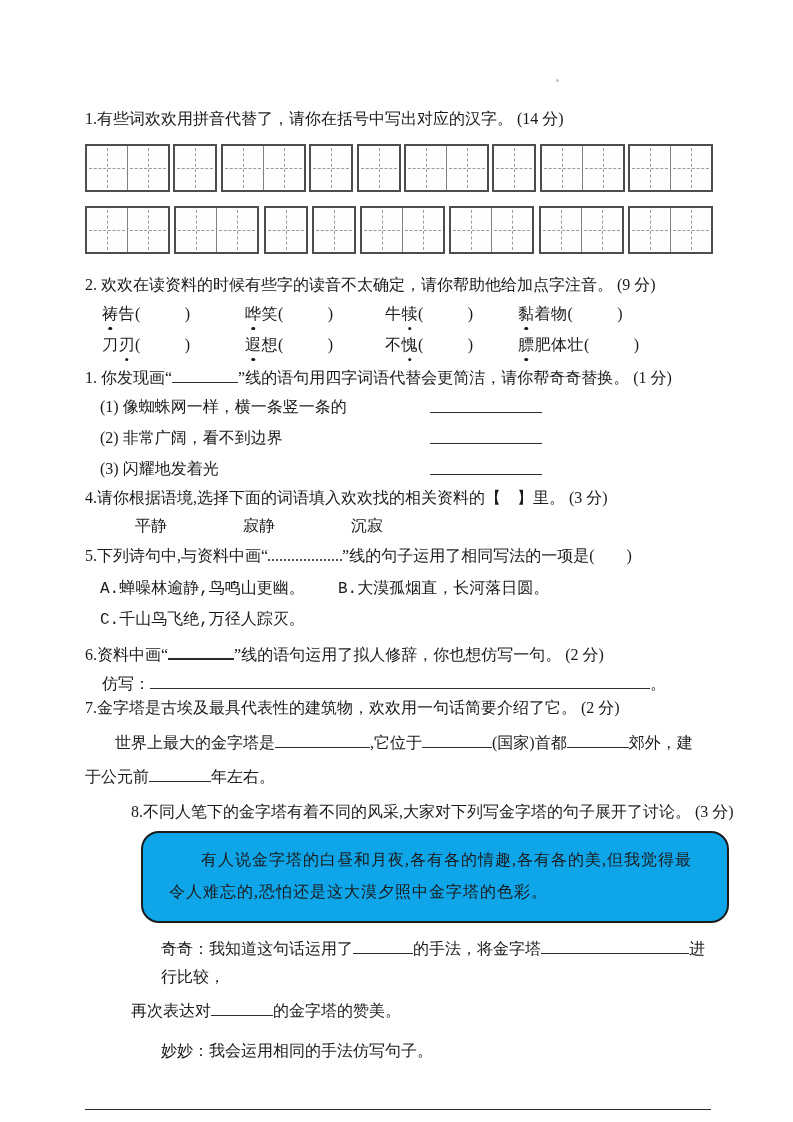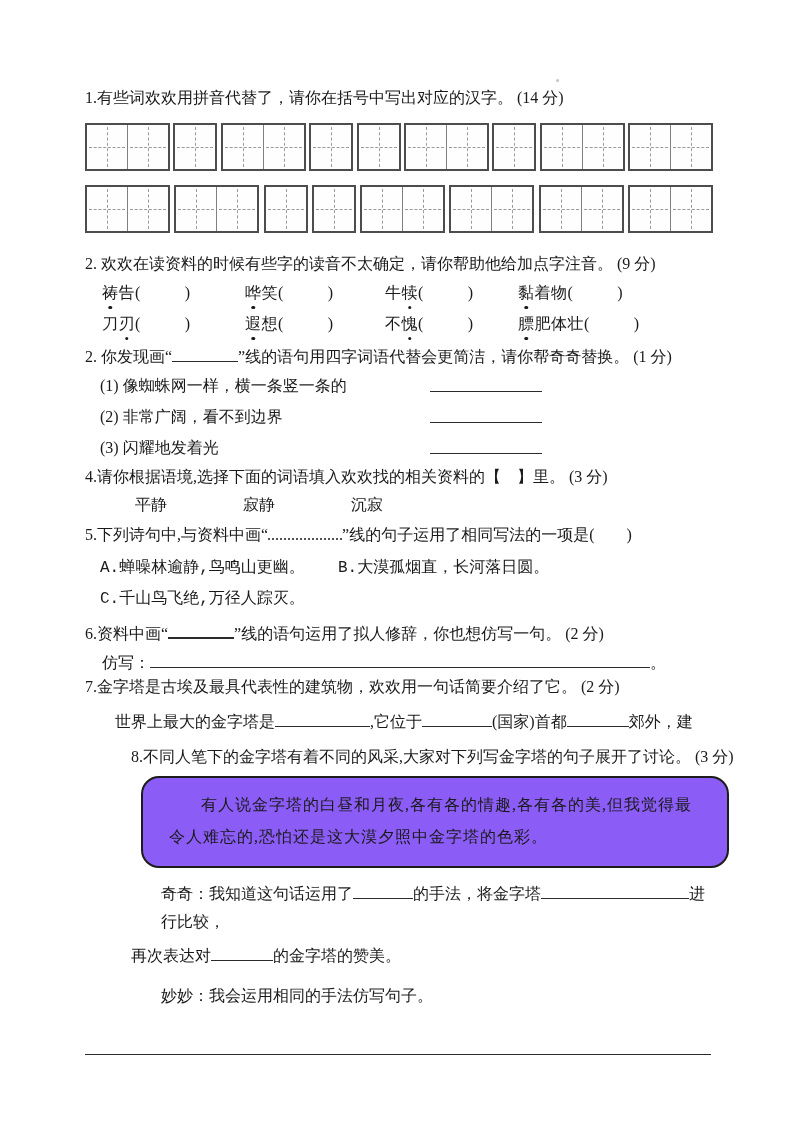--- a/index.html
+++ b/index.html
@@ -1,19 +1,19 @@
 <!DOCTYPE html>
 <html><head>
 <meta charset="utf-8">
 <style>
   html,body{margin:0;padding:0;background:#e9e9e9;}
   .page{position:relative;width:793px;height:1122px;background:#ffffff;margin:0 auto;
         font-family:"Liberation Serif","DejaVu Serif",serif;color:#1a1a1a;font-size:16px;
         overflow:hidden;}
-  .content{position:absolute;left:85px;top:87px;width:628px;}
+  .content{position:absolute;left:85px;top:108px;width:628px;}
   .qtitle{line-height:22px;white-space:nowrap;}
   
   .grid-row{display:flex;justify-content:space-between;width:628px;margin-top:14px;}
   .grp{display:flex;border:2px solid #4d4d4d;background:#fefefe;}
   .cell{width:40px;height:44px;position:relative;border-right:1px solid #808080;}
   .cell:last-child{border-right:none;}
   .cell::before{content:"";position:absolute;left:2px;right:2px;top:50%;border-top:1px dashed #9a9a9a;}
   .cell::after{content:"";position:absolute;top:2px;bottom:2px;left:50%;border-left:1px dashed #9a9a9a;}
   
   .w-row{display:flex;padding-left:17px;line-height:26px;margin-top:5px;}
@@ -38,21 +38,21 @@
   .opt-grid{display:flex;flex-wrap:wrap;padding-left:15px;margin-top:7px;}
   .opt{line-height:31px;font-family:Liberation Mono, monospace;}
   .opt:nth-child(odd){width:238px;}
   .opt:nth-child(even){width:370px;}
   
   .copyline{padding-left:17px;line-height:27px;margin-top:4px;}
   
   .ind{padding-left:30px;}
   .bodyline{line-height:28px;margin-top:6px;}
   .qbox{margin:8px 0 0 10px;width:532px;border:2.5px solid #1c1c1c;border-radius:18px;
-        padding:11px 26px 13px;background:#8b5cf6;}
+        padding:11px 26px 13px;background:#0ea5e9;}
   .qbox p{margin:0;text-indent:2em;line-height:32px;font-size:16px;letter-spacing:1px;}
   .kai{letter-spacing:0.5px;}
   
   .ansline1{margin-top:30px;}
   .ansline1 .bl{width:626px;}
   .stray-dot{position:absolute;left:556px;top:79px;width:3px;height:3px;border-radius:50%;
              background:#c4c4c4;}
 </style>
 </head>
 <body>
@@ -141,21 +141,21 @@
         </div>
       <div class="w-row kai">
           <div class="w-item"><span><span>刀</span><span class="dc">刃</span></span><span>(<span class="psp"></span>)</span></div>
           <div class="w-item"><span><span class="dc">遐</span><span>想</span></span><span>(<span class="psp"></span>)</span></div>
           <div class="w-item"><span><span>不</span><span class="dc">愧</span></span><span>(<span class="psp"></span>)</span></div>
           <div class="w-item"><span><span class="dc">膘</span><span>肥</span><span>体</span><span>壮</span></span><span>(<span class="psp"></span>)</span></div>
         </div>
     </div>
 
     <div style="margin-top:9px;">
-      <div class="qtitle"><span>2. 你发现画“</span><span class="bl" style="width:66px;"></span><span>”线的语句用四字词语代替会更简洁，请你帮奇奇替换。 (1 分)</span></div>
+      <div class="qtitle"><span>1. 你发现画“</span><span class="bl" style="width:66px;"></span><span>”线的语句用四字词语代替会更简洁，请你帮奇奇替换。 (1 分)</span></div>
       <div id="q3items">
           <div class="q3row"><span>(1) </span><span>像蜘蛛网一样，横一条竖一条的</span><span class="bl"></span></div>
           <div class="q3row"><span>(2) </span><span>非常广阔，看不到边界</span><span class="bl"></span></div>
           <div class="q3row"><span>(3) </span><span>闪耀地发着光</span><span class="bl"></span></div>
         </div>
     </div>
 
     <div style="margin-top:5px;">
       <div class="qtitle">4.请你根据语境,选择下面的词语填入欢欢找的相关资料的【　】里。 (3 分)</div>
       <div class="w4-row" id="q4words">
@@ -175,20 +175,21 @@
     </div>
 
     <div style="margin-top:8px;">
       <div class="qtitle"><span>6.资料中画“</span><span class="bl" style="width:66px;border-bottom-width:2px;"></span><span>”线的语句运用了拟人修辞，你也想仿写一句。 (2 分)</span></div>
       <div class="copyline"><span>仿写：</span><span class="bl" style="width:500px;"></span><span>。</span></div>
     </div>
 
     <div style="margin-top:0;">
       <div class="qtitle">7.金字塔是古埃及最具代表性的建筑物，欢欢用一句话简要介绍了它。 (2 分)</div>
       <div class="bodyline ind" style="margin-top:10px;"><span>世界上最大的金字塔是</span><span class="bl" style="width:95px;"></span><span>,它位于</span><span class="bl" style="width:70px;"></span><span>(国家)首都</span><span class="bl" style="width:62px;"></span><span>郊外，建</span></div>
+      <div class="bodyline"><span>于公元前</span><span class="bl" style="width:62px;"></span><span>年左右。</span></div>
     </div>
 
     <div style="margin-top:10px;margin-left:46px;">
       <div class="qtitle">8.不同人笔下的金字塔有着不同的风采,大家对下列写金字塔的句子展开了讨论。 (3 分)</div>
       <div class="qbox">
         <p class="kai">有人说金字塔的白昼和月夜,各有各的情趣,各有各的美,但我觉得最令人难忘的,恐怕还是这大漠夕照中金字塔的色彩。</p>
       </div>
       <div class="bodyline ind" style="margin-top:12px;"><span>奇奇：我知道这句话运用了</span><span class="bl" style="width:60px;"></span><span>的手法，将金字塔</span><span class="bl" style="width:148px;"></span><span>进行比较，</span></div>
       <div class="bodyline"><span>再次表达对</span><span class="bl" style="width:62px;"></span><span>的金字塔的赞美。</span></div>
       <div class="bodyline ind" style="margin-top:12px;">妙妙：我会运用相同的手法仿写句子。</div>

